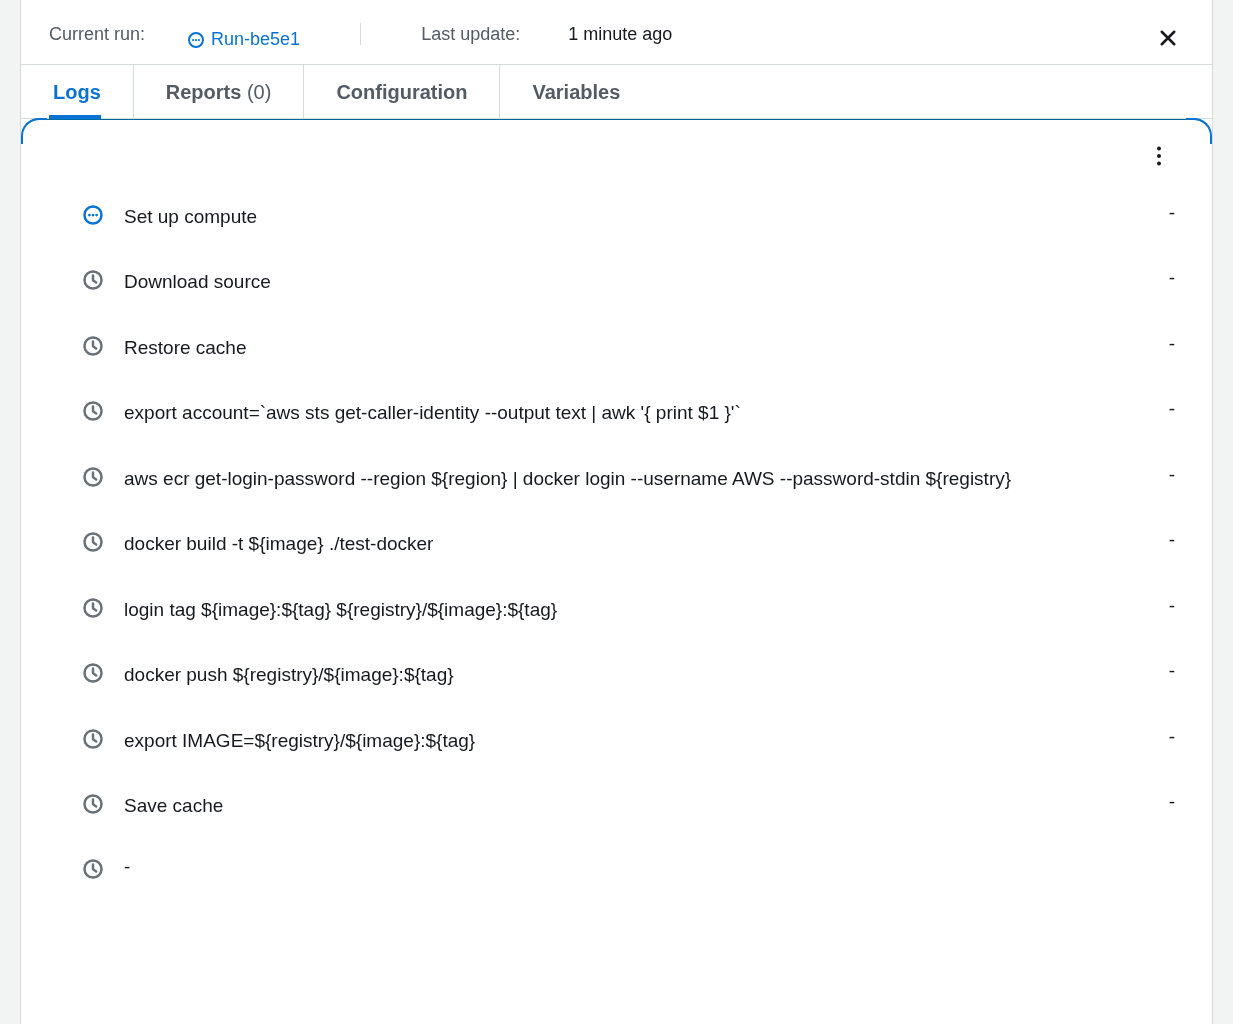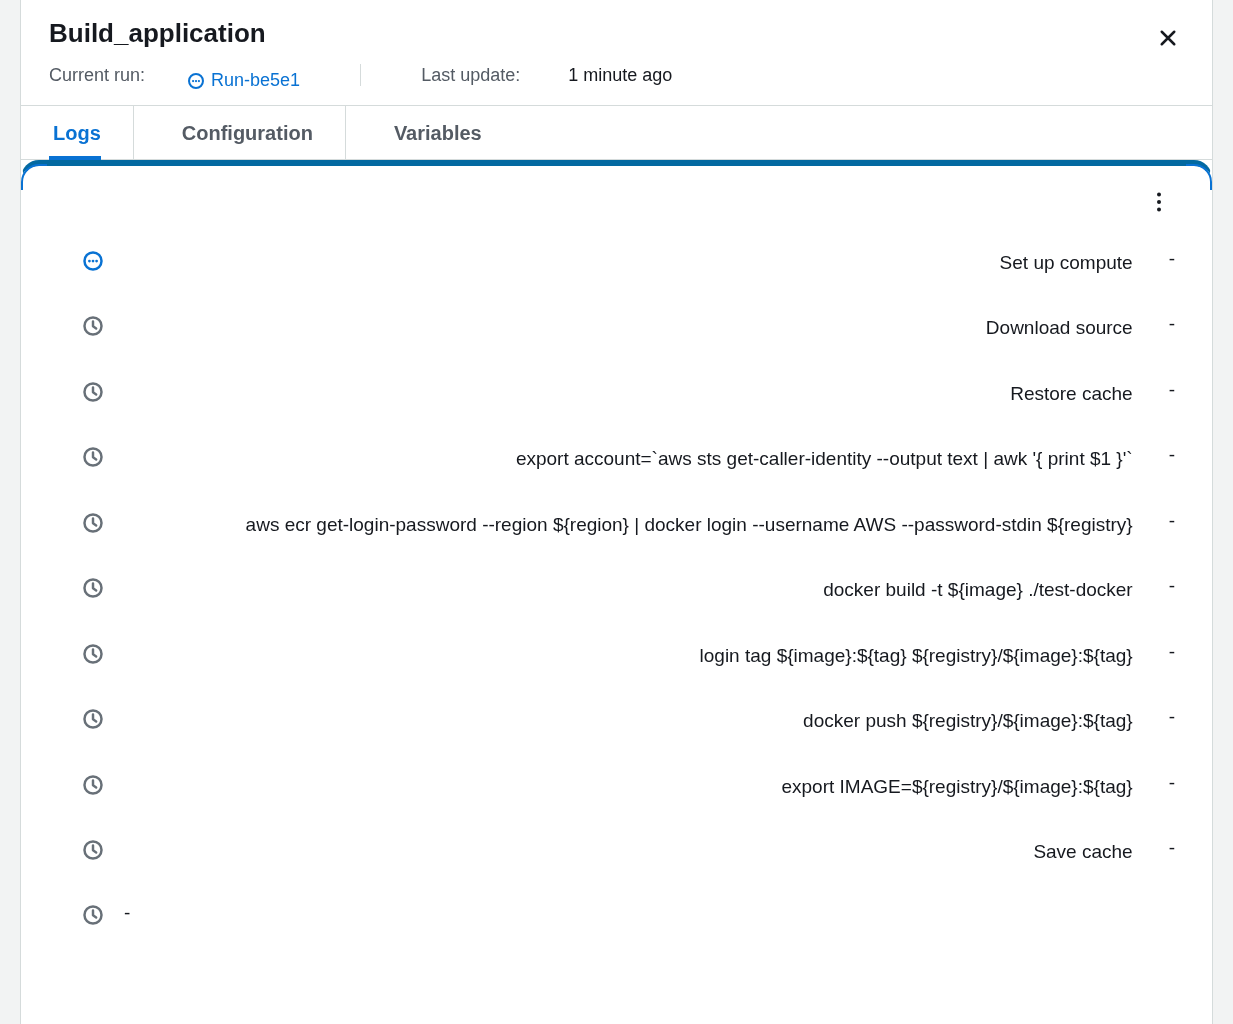--- a/index.html
+++ b/index.html
@@ -74,21 +74,21 @@
     cursor:pointer;
     color:var(--text);
     background:none;border:none;padding:0;
   }
   
   .tabs{
     display:flex;
     align-items:stretch;
     border-bottom:1px solid var(--border);
     padding:0 28px;
-    gap:16px;
+    gap:0;
   }
   .tab{
     padding:16px 32px 14px 0;
     font-size:20px;
     font-weight:700;
     color:var(--text-secondary);
     cursor:pointer;
     position:relative;
     border-right:1px solid var(--border);
     margin-right:32px;
@@ -108,27 +108,26 @@
   .content-wrap{
     flex:1;
     position:relative;
     padding:0;
   }
   .content-card{
     margin:0;
     background:var(--bg);
     border-top-left-radius:18px;
     border-top-right-radius:18px;
-    border-top:6px solid #0369a1;
+    border-top:1px solid #0369a1;
     border-left:1px solid transparent;
     border-right:1px solid transparent;
     height:100%;
     position:relative;
     padding:28px 36px 0 60px;
-    text-align:right;
   }
   
   .content-card::before,
   .content-card::after{
     content:"";
     position:absolute;
     top:-2px;
     width:24px;height:24px;
     border-top:2px solid #0972d3;
   }
@@ -178,21 +177,20 @@
   }
   
   svg{display:block;}
 </style>
 </head>
 <body>
 
 <div class="panel">
 
   <div class="panel-header">
-    <h1 class="panel-title">Build_application</h1>
 
     <div class="panel-meta">
       <span class="label">Current run:</span>
       <a class="run-link">
         <span>
           <svg width="18" height="18" viewBox="0 0 16 16" fill="none">
             <circle cx="8" cy="8" r="6.2" stroke="#0972d3" stroke-width="1.8"></circle>
             <circle cx="5.4" cy="8" r="1" fill="#0972d3"></circle>
             <circle cx="8" cy="8" r="1" fill="#0972d3"></circle>
             <circle cx="10.6" cy="8" r="1" fill="#0972d3"></circle>
@@ -212,20 +210,24 @@
         </svg>
       </span>
     </button>
   </div>
 
   <div class="tabs">
     <div class="tab active">
       <span>Logs</span>
     </div>
     <div class="tab">
+      <span>Reports</span>
+      <span class="count">(0)</span>
+    </div>
+    <div class="tab">
       <span>Configuration</span>
     </div>
     <div class="tab">
       <span>Variables</span>
     </div>
   </div>
 
   <div class="content-wrap">
     <div class="content-card">
 

